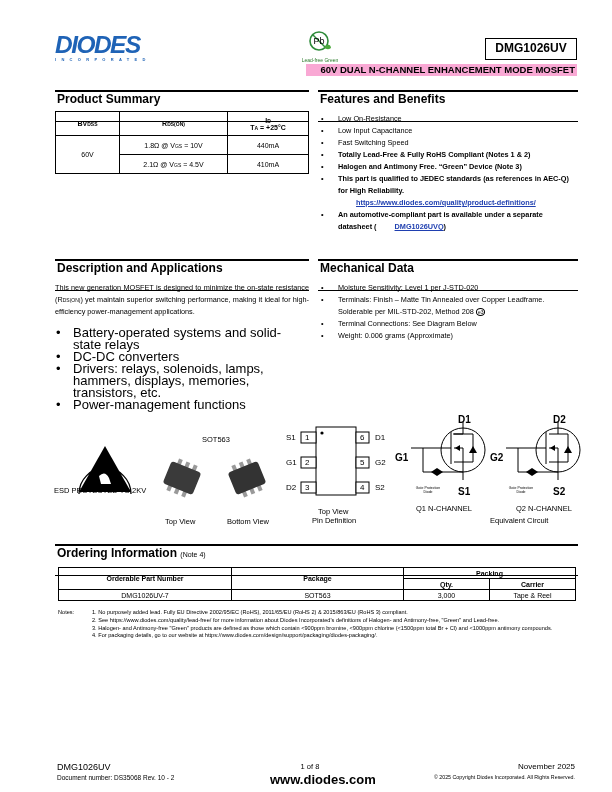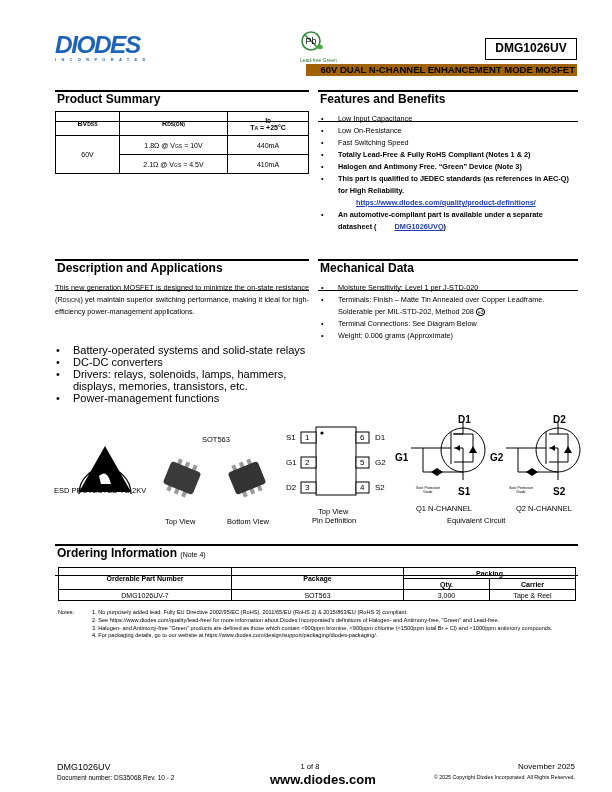--- a/index.html
+++ b/index.html
@@ -4,24 +4,24 @@
 <style>
   * { box-sizing: border-box; margin: 0; padding: 0; }
   html, body { width: 612px; height: 792px; background: #fff; }
   body { position: relative; font-family: "Liberation Sans", sans-serif; color: #000; overflow: hidden; }
   .abs { position: absolute; }
 
   
   .logo { left: 55px; top: 34px; width: 105px; height: 28px; }
   .logo-text { font-family: "Liberation Sans", sans-serif; font-weight: 900; font-size: 24px; color: #1f63b6; letter-spacing: -1.5px; line-height: 22px; transform: scaleX(1.02); transform-origin: left; display:block; font-style: italic;}
   .logo-sub { font-size: 4px; letter-spacing: 5.3px; color: #1f63b6; font-weight: bold; display:block; margin-top: 1px; }
-  .pb { left: 300px; top: 30px; width: 40px; height: 32px; text-align: left; }
+  .pb { left: 300px; top: 30px; width: 40px; height: 32px; text-align: center; }
   .pb-caption { font-size: 5px; color: #2a7a2a; display: block; margin-top: 1px; }
   .partbox { left: 485px; top: 38px; width: 92px; height: 22px; border: 1.5px solid #000; font-weight: bold; font-size: 12px; text-align: center; line-height: 19px; }
-  .subtitle { left: 306px; top: 64px; width: 271px; height: 12px; background: #a16207; font-weight: bold; font-size: 9.5px; line-height: 12px; text-align: right; padding-right: 2px; }
+  .subtitle { left: 306px; top: 64px; width: 271px; height: 12px; background: #f9a8d4; font-weight: bold; font-size: 9.5px; line-height: 12px; text-align: right; padding-right: 2px; }
 
   
   .sec { border-top: 2.5px solid #000; border-bottom: 1.5px solid #000; font-weight: bold; font-size: 12px; line-height: 15px; padding-left: 2px; height: 32px; }
   .sec .note { font-size: 7px; font-weight: normal; }
 
   
   table { border-collapse: collapse; }
   .ps-table { left: 55px; top: 111px; width: 254px; font-size: 7px; border: 1.5px solid #000; }
   .ps-table td { border: 0.8px solid #000; text-align: center; vertical-align: middle; }
   .ps-table .hd td { font-weight: bold; }
@@ -29,21 +29,21 @@
 
   ul.bul { list-style: none; }
   ul.bul li { position: relative; padding-left: 18px; }
   ul.bul li::before { content: "•"; position: absolute; left: 1px; top: 0; }
 
   .feat { left: 320px; top: 113px; width: 258px; font-size: 7.3px; line-height: 12px; }
   .feat li.b { font-weight: bold; }
   a.lnk { color: #1f3fb0; text-decoration: underline; font-weight: bold; margin-left: 18px; }
 
   .desc { left: 55px; top: 282px; width: 254px; font-size: 7.3px; line-height: 12px; text-align: justify; }
-  .apps { left: 55px; top: 344px; width: 254px; font-size: 11px; line-height: 12px; }
+  .apps { left: 55px; top: 327px; width: 254px; font-size: 13px; line-height: 12px; }
   .mech { left: 320px; top: 282px; width: 258px; font-size: 7.3px; line-height: 12px; }
 
   .lbl { font-size: 7.5px; }
   .pin { font-size: 8px; }
 
   .ord-table { left: 58px; top: 567px; width: 518px; font-size: 7px; border: 1.5px solid #000; }
   .ord-table td { border: 0.8px solid #000; text-align: center; height: 11px; }
   .ord-table .hd td { font-weight: bold; }
 
   .notes { left: 58px; top: 609px; width: 525px; font-size: 5.6px; line-height: 7.8px; }
@@ -92,22 +92,22 @@
   </tr>
   <tr style="height:19px;">
     <td><span>2.1Ω @ V</span><span class="sub">GS</span><span> = 4.5V</span></td>
     <td>410mA</td>
   </tr>
 </tbody>
   </table>
 
 <div class="abs sec" style="left:318px;top:90px;width:260px;"><span>Features and Benefits</span></div>
 <ul class="abs bul feat">
+  <li>Low On-Resistance</li>
   <li>Low Input Capacitance</li>
-  <li>Low On-Resistance</li>
   <li>Fast Switching Speed</li>
   <li class="b">Totally Lead-Free &amp; Fully RoHS Compliant (Notes 1 &amp; 2)</li>
   <li class="b">Halogen and Antimony Free. “Green” Device (Note 3)</li>
   <li class="b"><span>This part is qualified to JEDEC standards (as references in AEC-Q) for High Reliability.</span><br><a class="lnk">https://www.diodes.com/quality/product-definitions/</a></li>
   <li class="b"><span>An automotive-compliant part is available under a separate datasheet (</span><a class="lnk">DMG1026UVQ</a><span>)</span></li>
 </ul>
 
 <div class="abs sec" style="left:55px;top:259px;width:254px;"><span>Description and Applications</span></div>
 <div class="abs desc"><span>This new generation MOSFET is designed to minimize the on-state resistance (R</span><span class="sub">DS(ON)</span><span>) yet maintain superior switching performance, making it ideal for high-efficiency power-management applications.</span></div>
 <ul class="abs bul apps">
@@ -227,21 +227,21 @@
 <div class="abs" style="left:458px;top:414px;font-size:10px;font-weight:bold;">D1</div>
 <div class="abs" style="left:395px;top:452px;font-size:10px;font-weight:bold;">G1</div>
 <div class="abs" style="left:458px;top:486px;font-size:10px;font-weight:bold;">S1</div>
 <div class="abs" style="left:553px;top:414px;font-size:10px;font-weight:bold;">D2</div>
 <div class="abs" style="left:490px;top:452px;font-size:10px;font-weight:bold;">G2</div>
 <div class="abs" style="left:553px;top:486px;font-size:10px;font-weight:bold;">S2</div>
 <div class="abs" style="left:410px;top:486px;font-size:3.5px;text-align:center;width:36px;"><span>Gate Protection</span><br><span>Diode</span></div>
 <div class="abs" style="left:503px;top:486px;font-size:3.5px;text-align:center;width:36px;"><span>Gate Protection</span><br><span>Diode</span></div>
 <div class="abs lbl" style="left:416px;top:504px;">Q1 N-CHANNEL</div>
 <div class="abs lbl" style="left:516px;top:504px;">Q2 N-CHANNEL</div>
-<div class="abs lbl" style="left:447px;top:516px;">Equivalent Circuit</div>
+<div class="abs lbl" style="left:490px;top:516px;">Equivalent Circuit</div>
 
 <div class="abs sec" style="left:55px;top:544px;width:523px;"><span>Ordering Information</span> <span class="note">(Note 4)</span></div>
 <table class="abs ord-table">
   <tbody>
       <tr class="hd">
     <td rowspan="2" style="width:173px;">Orderable Part Number</td>
     <td rowspan="2" style="width:172px;">Package</td>
     <td colspan="2">Packing</td>
   </tr>
   <tr class="hd">

